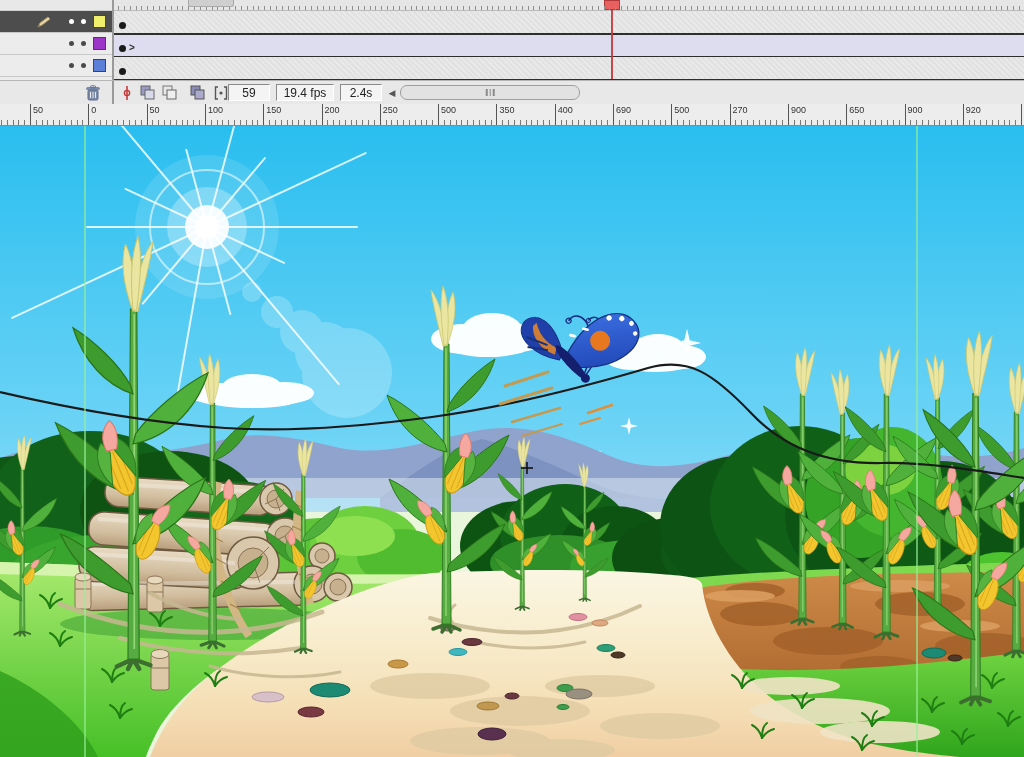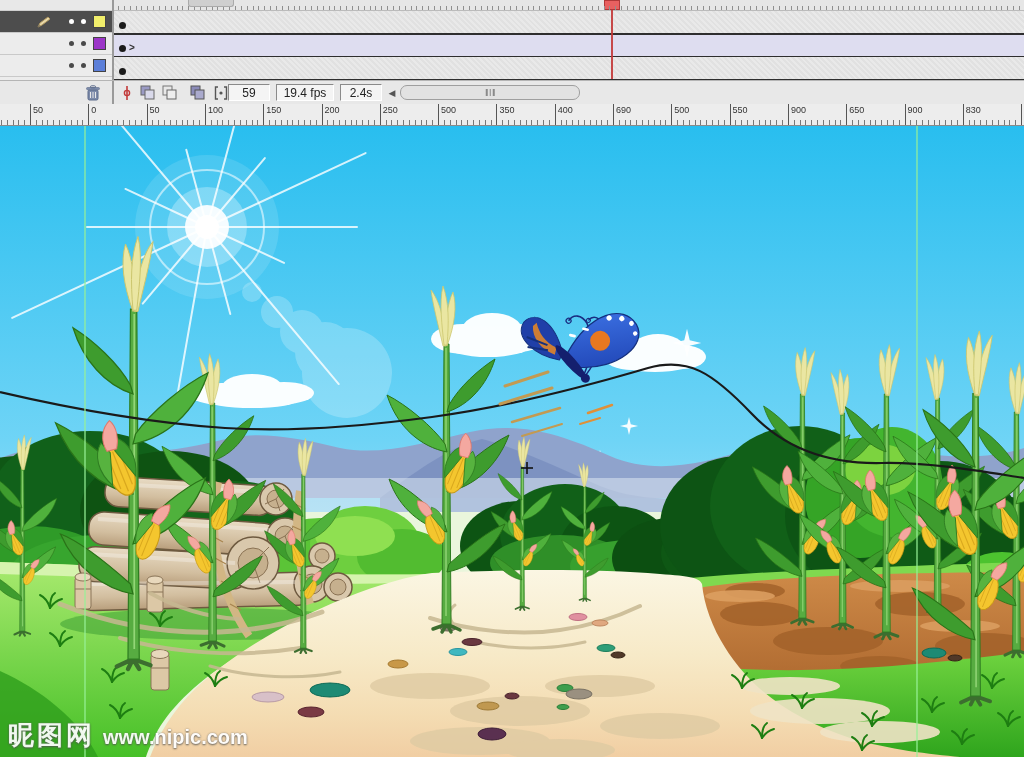--- a/index.html
+++ b/index.html
@@ -505,29 +505,29 @@
     <span class="rlab" style="left: 441.1px;">500</span>
     <div class="rmaj" style="left: 496.4px;"></div>
     <span class="rlab" style="left: 499.4px;">350</span>
     <div class="rmaj" style="left: 554.7px;"></div>
     <span class="rlab" style="left: 557.7px;">400</span>
     <div class="rmaj" style="left: 613px;"></div>
     <span class="rlab" style="left: 616px;">690</span>
     <div class="rmaj" style="left: 671.3px;"></div>
     <span class="rlab" style="left: 674.3px;">500</span>
     <div class="rmaj" style="left: 729.6px;"></div>
-    <span class="rlab" style="left: 732.6px;">550</span>
+    <span class="rlab" style="left: 732.6px;">270</span>
     <div class="rmaj" style="left: 787.9px;"></div>
     <span class="rlab" style="left: 790.9px;">900</span>
     <div class="rmaj" style="left: 846.2px;"></div>
     <span class="rlab" style="left: 849.2px;">650</span>
     <div class="rmaj" style="left: 904.5px;"></div>
     <span class="rlab" style="left: 907.5px;">900</span>
     <div class="rmaj" style="left: 962.8px;"></div>
-    <span class="rlab" style="left: 965.8px;">830</span>
+    <span class="rlab" style="left: 965.8px;">920</span>
     <div class="rmaj" style="left: 1021.1px;"></div>
   </div>
 
 <div class="stage">
 <svg id="scene" viewBox="0 0 1024 631" width="1024" height="631">
   <defs>
     <linearGradient id="skyG" x1="0" y1="0" x2="0" y2="1">
       <stop offset="0" stop-color="#29BEEF"></stop>
           <stop offset=".5" stop-color="#6FD4F6"></stop>
       <stop offset=".82" stop-color="#BDE9FA"></stop>
@@ -912,17 +912,13 @@
 
   <g stroke="#111" stroke-width="1.6">
     <line x1="521" y1="342" x2="533" y2="342"></line>
         <line x1="527" y1="336" x2="527" y2="348"></line>
   </g>
 
   <line y1="0" y2="631" stroke="#97F097" stroke-width="1.3" opacity=".95" x1="85" x2="85"></line>
   <line y1="0" y2="631" stroke="#97F097" stroke-width="1.3" opacity=".95" x1="917" x2="917"></line>
 </svg>
 
-  <div class="wm-left">
-    <span class="cn">昵图网</span>
-    <span class="url">www.nipic.com</span>
-  </div>
 </div>
 
 </body></html>

